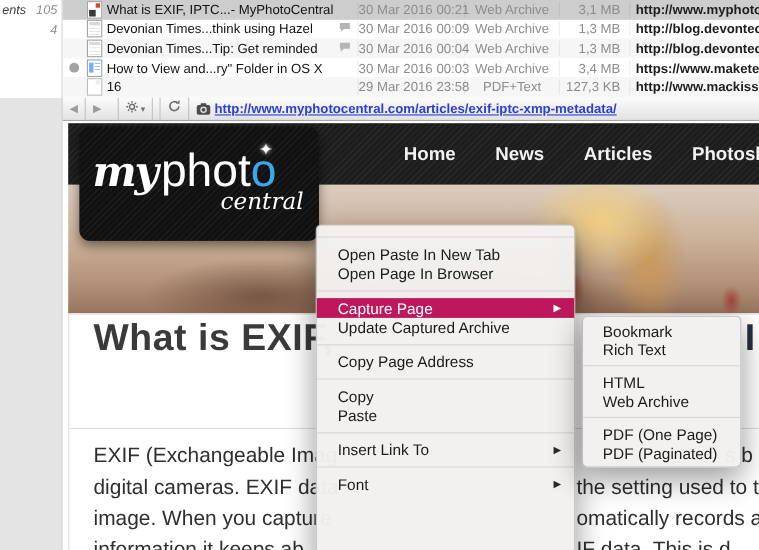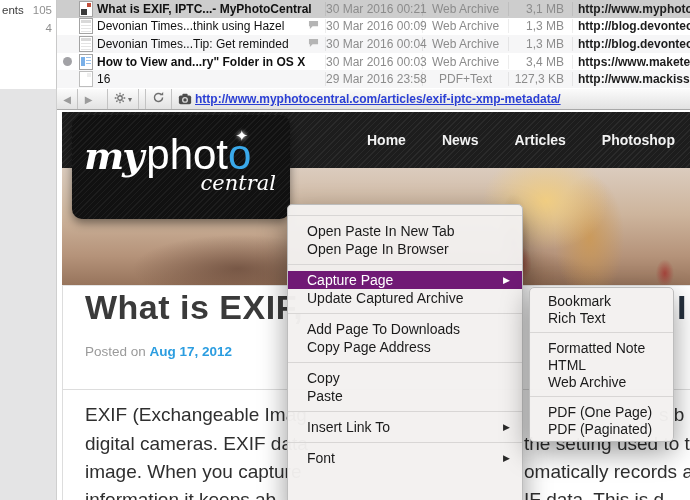--- a/index.html
+++ b/index.html
@@ -3,35 +3,35 @@
 <meta charset="utf-8">
 <style>
   html,body{margin:0;padding:0;background:#fff;}
   #app{position:relative;width:690px;height:500px;overflow:hidden;background:#fff;
        font-family:"Liberation Sans",sans-serif;-webkit-font-smoothing:antialiased;}
 
   
   .sidebar{position:absolute;left:0;top:0;width:56px;height:89px;background:#fff;
            border-right:1px solid #c9c9c9;font-size:11.5px;}
   .side-row{display:flex;align-items:center;height:17px;padding:1px 4px 0 2px;}
-  .side-row .tail{color:#3c3c3c;}
-  .side-row .cnt{color:#8f8f8f;margin-left:auto;}
+  .side-row .tail{color:#3c3c3c;font-style:italic;}
+  .side-row .cnt{color:#8f8f8f;margin-left:auto;font-style:italic;}
   .listwrap{position:absolute;left:57px;top:0;right:0;height:89px;background:#fff;
             border-bottom:1px solid #ababab;font-size:12px;color:#111;}
   .lrow{display:flex;height:17.6px;align-items:center;white-space:nowrap;}
   .lrow.alt{background:#f6f6f7;}
   .lrow.sel{background:#cdcdcd;}
   .c-flag{width:20px;flex:none;display:flex;justify-content:center;}
   .c-icon{width:18px;flex:none;display:flex;justify-content:center;}
   .c-name{flex:1;min-width:0;overflow:hidden;display:flex;align-items:center;padding-left:2px;}
   .c-date{width:97px;flex:none;text-align:right;padding-right:5px;color:#8c8c8c;border-left:1px solid rgba(0,0,0,0.07);box-sizing:border-box;}
   .c-kind{width:86px;flex:none;text-align:center;color:#8c8c8c;border-left:1px solid rgba(0,0,0,0.07);box-sizing:border-box;}
   .c-size{width:64px;flex:none;text-align:right;padding-right:8px;color:#8c8c8c;border-left:1px solid rgba(0,0,0,0.07);box-sizing:border-box;}
   .c-url{width:118px;flex:none;overflow:hidden;padding-left:5px;font-weight:bold;color:#1d1d1d;border-left:1px solid rgba(0,0,0,0.07);box-sizing:border-box;}
-  .bold{font-weight:bold;}
+  .bold{font-weight:normal;}
   .dot{width:9px;height:9px;border-radius:50%;background:#a2a2a6;}
   .doc{width:12px;height:14px;background:#fff;border:1px solid #a3a3a3;position:relative;box-sizing:content-box;}
   .doc.i-webimg::after{content:"";position:absolute;left:1px;bottom:1px;width:6px;height:6px;background:#3a3a3a;}
   .doc.i-webimg::before{content:"";position:absolute;right:1px;top:1px;width:4px;height:4px;background:#c24d3a;}
   .doc.i-web::before{content:"";position:absolute;left:1px;right:1px;top:1px;height:3px;background:#d9d9d9;}
   .doc.i-web::after{content:"";position:absolute;left:1px;right:1px;top:6px;bottom:1px;
        background:repeating-linear-gradient(180deg,#e4e4e4 0 1px,transparent 1px 3px);}
   .doc.i-webblue::before{content:"";position:absolute;left:1px;width:4px;top:2px;height:9px;background:#7ab0e8;}
   .doc.i-webblue::after{content:"";position:absolute;left:6px;right:1px;top:2px;height:9px;
        background:repeating-linear-gradient(180deg,#9cc3ec 0 1px,transparent 1px 3px);}
@@ -54,21 +54,21 @@
 
   
   .graystrip{position:absolute;left:0;top:89px;width:56px;bottom:0;background:#e4e4e5;
              border-right:1px solid #cfcfcf;}
 
   
   .webview{position:absolute;left:57px;top:110px;right:0;bottom:0;background:#fff;}
   .siteheader{position:absolute;left:5px;right:0;top:2px;height:56px;background-color:#1d1d1d;
       background-image:repeating-linear-gradient(135deg,rgba(255,255,255,0.06) 0 1px,transparent 1px 4px);}
   .nav{position:absolute;left:305px;top:0;height:56px;display:flex;align-items:center;gap:36px;}
-  .nav-item{color:#f2f2f2;font-weight:bold;font-size:14px;white-space:nowrap;}
+  .nav-item{color:#f2f2f2;font-weight:bold;font-size:17px;white-space:nowrap;}
   .banner{position:absolute;left:5px;right:0;top:58px;height:117px;
       background:
         radial-gradient(90px 70px ellipse at 77% 28%, rgba(242,206,128,0.95), rgba(242,206,128,0) 70%),
         radial-gradient(50px 90px ellipse at 84% 60%, rgba(205,152,80,0.8), transparent 70%),
         radial-gradient(22px 60px ellipse at 72% 60%, rgba(80,45,32,0.5), transparent 75%),
         radial-gradient(140px 45px ellipse at 28% 86%, rgba(80,50,38,0.55), transparent 75%),
         radial-gradient(200px 45px ellipse at 62% 94%, rgba(95,60,40,0.55), transparent 75%),
         radial-gradient(16px 26px ellipse at 73% 82%, rgba(155,32,32,0.6), transparent 70%),
         radial-gradient(13px 20px ellipse at 96% 90%, rgba(165,35,35,0.65), transparent 70%),
         linear-gradient(180deg,#dbccbe 0%,#cdb49c 40%,#b5937a 75%,#97745c 100%);}
@@ -97,21 +97,21 @@
 
   
   .menu{position:absolute;background:rgba(243,241,240,0.97);border:1px solid #bdbdbd;
         border-radius:5px;box-shadow:0 10px 28px rgba(0,0,0,0.4);padding:4px 0;z-index:10;
         font-size:14px;color:#1b1b1b;}
   .menu-main{left:287px;top:204px;width:236px;height:310px;box-sizing:border-box;}
   .menu-sub{left:529px;top:287px;width:143px;z-index:11;}
   .mi{height:18px;display:flex;align-items:center;padding:0 12px 0 19px;}
   .menu-sub .mi{height:17px;padding-left:18px;}
   .mi .arrow{margin-left:auto;font-size:9px;color:#2a2a2a;}
-  .mi.hl{background:#701a75;color:#fff;}
+  .mi.hl{background:#be185d;color:#fff;}
   .mi.hl .arrow{color:#fff;}
   .msep{height:13px;display:flex;align-items:center;}
   .msep i{display:block;height:1px;background:#d8d6d5;width:100%;}
 </style>
 </head>
 <body>
 
 <div id="app">
 
   <div class="sidebar">
@@ -252,23 +252,20 @@
     <div class="logo">
       <div class="logoline">
         <span class="logo-my">my</span><span class="logo-photo"><span>phot</span><span class="logo-o">o</span></span><span class="logo-star">✦</span>
       </div>
       <div class="logo-central">central</div>
     </div>
 
     <div class="content">
       <div class="headline">What is EXIF,</div>
       <div class="headfrag">I</div>
-      <div class="posted">
-        <span>Posted on </span><b>Aug 17, 2012</b>
-      </div>
       <div class="rule"></div>
       <div id="body-lines">
           <div class="bodyfrag" style="left: 22px; top: 118px;">EXIF (Exchangeable Imag</div>
           <div class="bodyfrag" style="left: 596px; top: 118px;">s b</div>
           <div class="bodyfrag" style="left: 22px; top: 147px;">digital cameras. EXIF data</div>
           <div class="bodyfrag" style="left: 461px; top: 147px;">the setting used to t</div>
           <div class="bodyfrag" style="left: 22px; top: 175px;">image. When you capture</div>
           <div class="bodyfrag" style="left: 461px; top: 175px;">omatically records all</div>
           <div class="bodyfrag" style="left: 22px; top: 203px;">information it keeps ab</div>
           <div class="bodyfrag" style="left: 461px; top: 203px;">IF data. This is d</div>
@@ -293,23 +290,20 @@
         <span>Capture Page</span>
         <span class="arrow">▶</span>
       </div>
       <div class="mi">
         <span>Update Captured Archive</span>
       </div>
       <div class="msep">
         <i></i>
       </div>
       <div class="mi">
-        <span>Add Page To Downloads</span>
-      </div>
-      <div class="mi">
         <span>Copy Page Address</span>
       </div>
       <div class="msep">
         <i></i>
       </div>
       <div class="mi">
         <span>Copy</span>
       </div>
       <div class="mi">
         <span>Paste</span>
@@ -334,23 +328,20 @@
       <div class="mi">
         <span>Bookmark</span>
       </div>
       <div class="mi">
         <span>Rich Text</span>
       </div>
       <div class="msep">
         <i></i>
       </div>
       <div class="mi">
-        <span>Formatted Note</span>
-      </div>
-      <div class="mi">
         <span>HTML</span>
       </div>
       <div class="mi">
         <span>Web Archive</span>
       </div>
       <div class="msep">
         <i></i>
       </div>
       <div class="mi">
         <span>PDF (One Page)</span>

